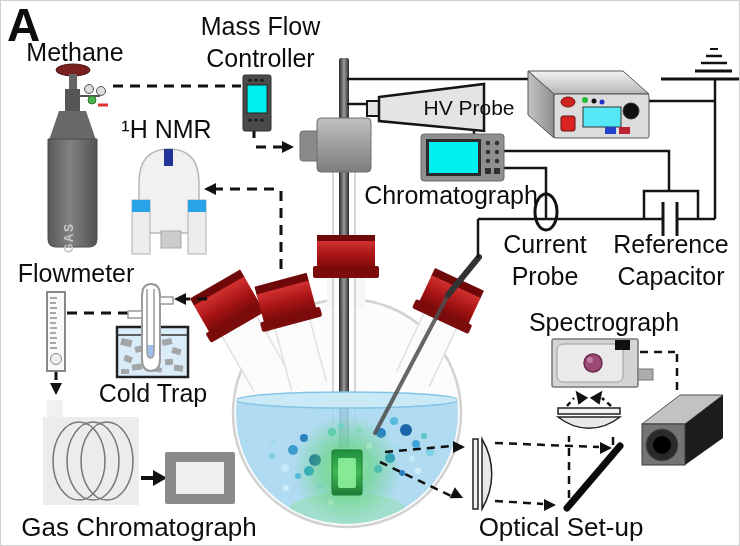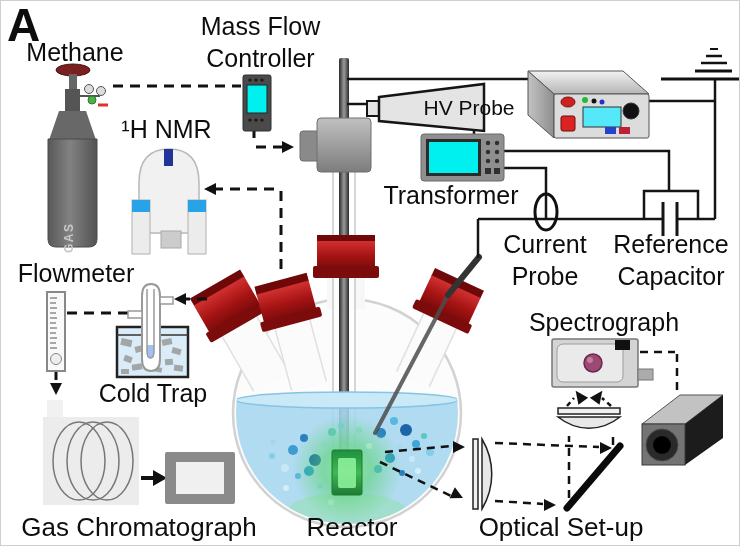--- a/index.html
+++ b/index.html
@@ -392,24 +392,23 @@
     <circle cx="661" cy="444" r="9" fill="#000"></circle>
   </g>
 </svg>
 
   <div class="lbl panel" style="left:6px;top:-4px;width:60px;">A</div>
   <div class="lbl" style="left:8px;top:36px;width:132px;">Methane</div>
   <div class="lbl" style="left:182px;top:10px;width:155px;">Mass Flow
 Controller</div>
   <div class="lbl" style="left:108px;top:113px;width:115px;">¹H NMR</div>
   <div class="lbl small" style="left:378px;top:94px;width:100px;">HV Probe</div>
-  <div class="lbl" style="left:360px;top:179px;width:180px;">Transformer</div>
+  <div class="lbl" style="left:360px;top:179px;width:180px;">Chromatograph</div>
   <div class="lbl" style="left:494px;top:228px;width:100px;">Current
 Probe</div>
   <div class="lbl" style="left:602px;top:228px;width:136px;">Reference
 Capacitor</div>
   <div class="lbl" style="left:2px;top:257px;width:146px;">Flowmeter</div>
   <div class="lbl big" style="left:4px;top:510px;width:268px;">Gas Chromatograph</div>
   <div class="lbl" style="left:82px;top:377px;width:140px;">Cold Trap</div>
-  <div class="lbl big" style="left:294px;top:510px;width:114px;">Reactor</div>
   <div class="lbl" style="left:512px;top:306px;width:182px;">Spectrograph</div>
   <div class="lbl big" style="left:462px;top:510px;width:196px;">Optical Set-up</div>
 </div>
 
 </body></html>

